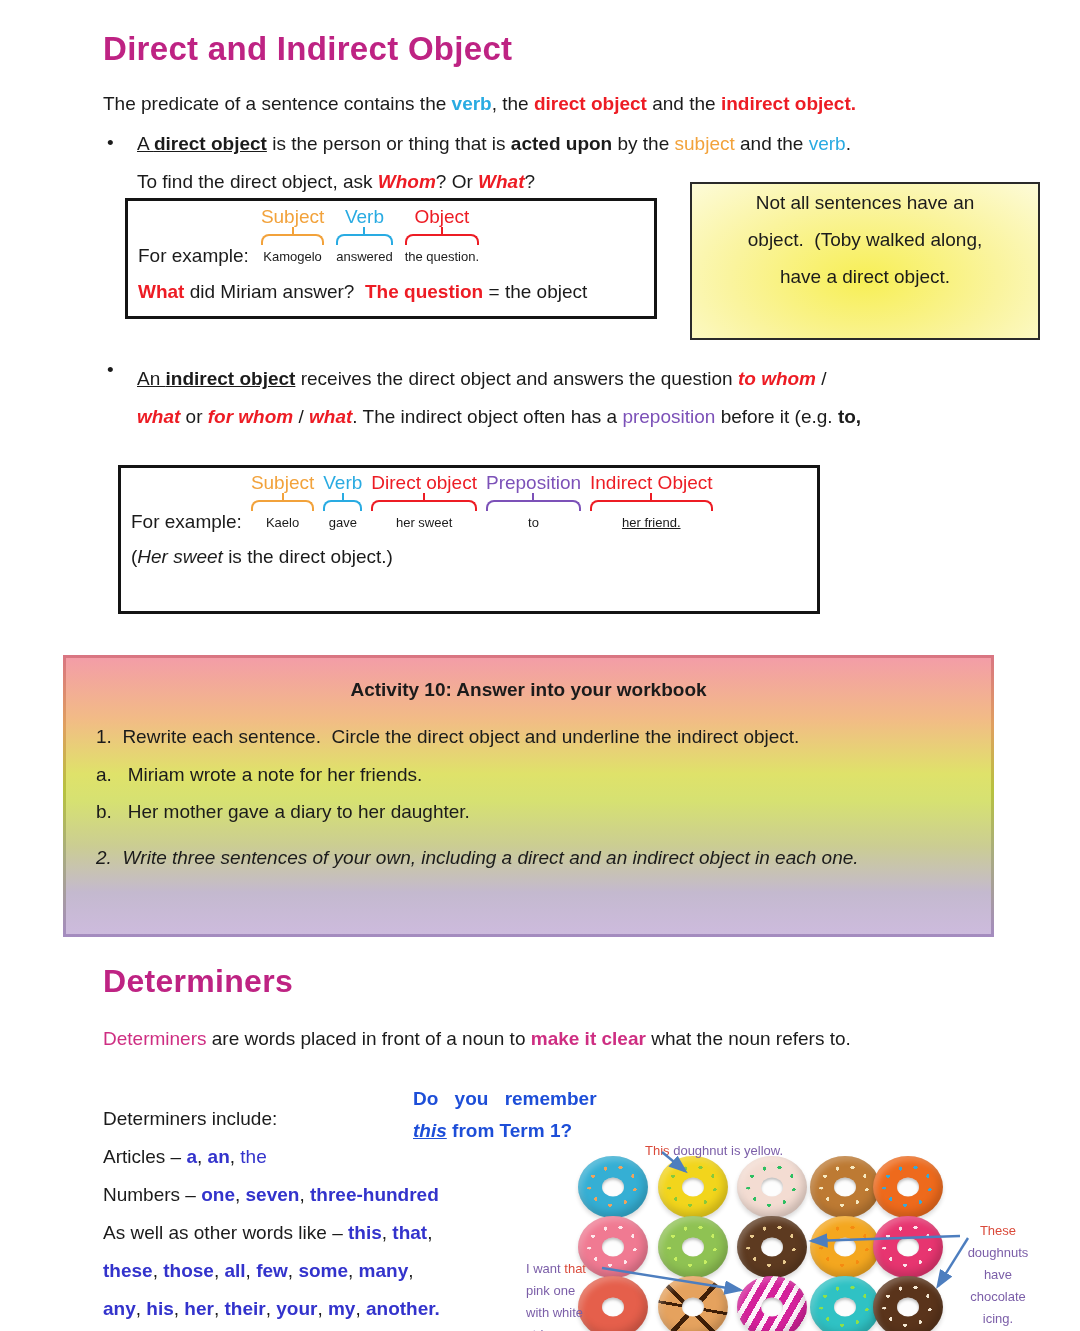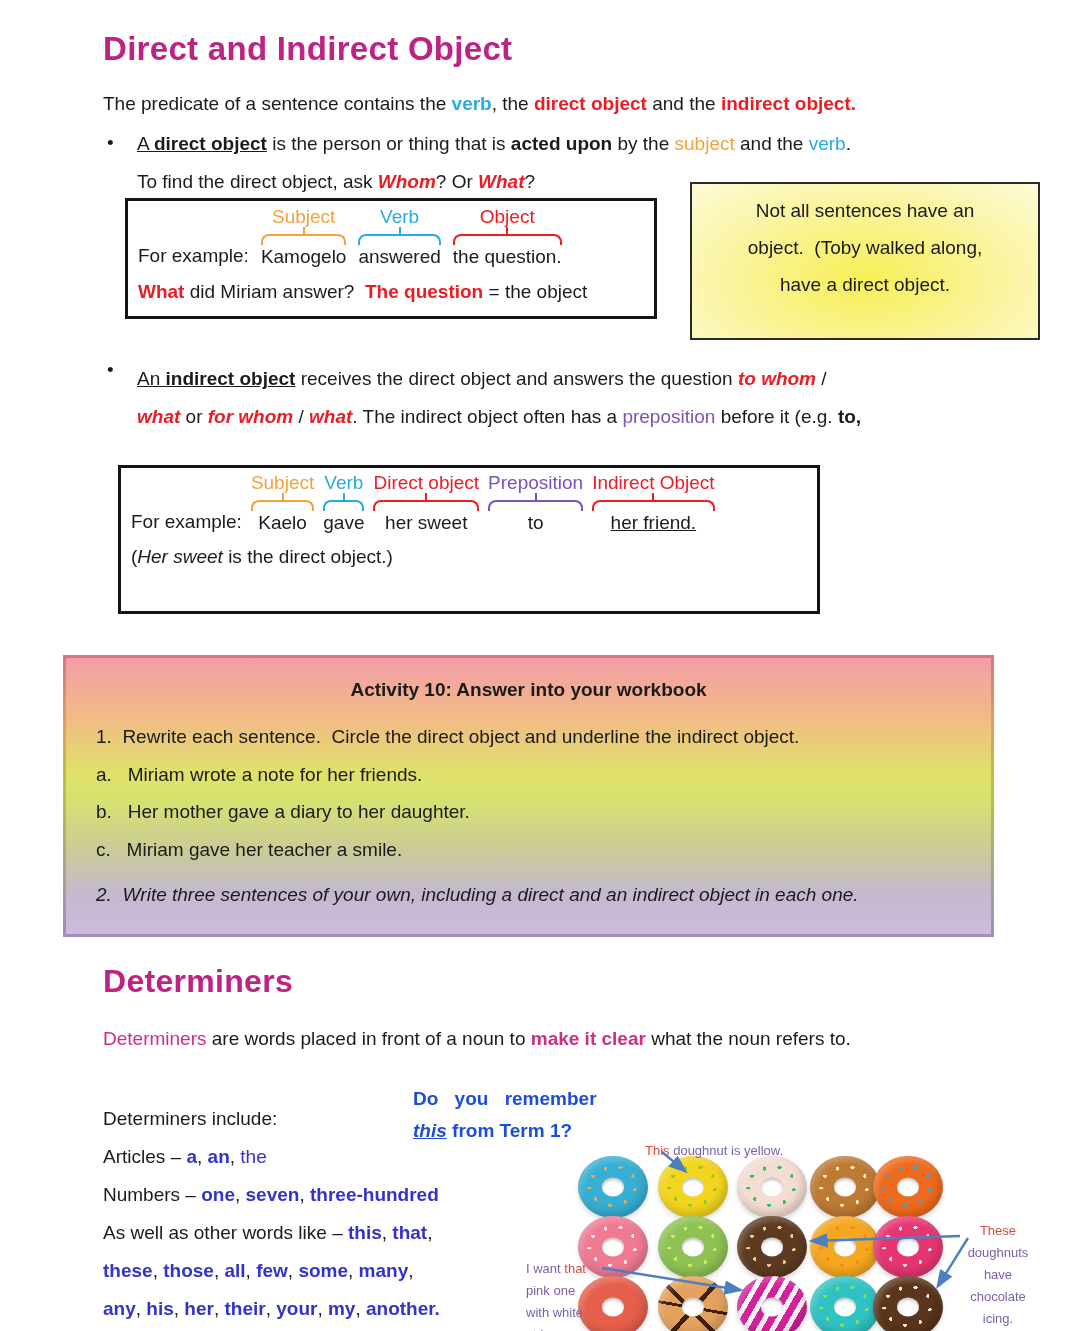--- a/index.html
+++ b/index.html
@@ -16,25 +16,25 @@
   h2{font-size:32px;letter-spacing:.3px}
   .line{line-height:38px;}
   
   .exbox{border:3px solid #141414;box-sizing:border-box;background:#fff;}
   .ex-row{display:flex;align-items:flex-end;gap:12px;}
   .ex-prefix{padding-bottom:1px;white-space:nowrap;}
   .grp{display:flex;flex-direction:column;align-items:center;}
   .grp .lbl{font-size:19px;line-height:21px;white-space:nowrap;}
   .grp .stem{width:2px;height:7px;}
   .grp .brk{align-self:stretch;height:9px;border:2px solid;border-bottom:none;border-radius:8px 8px 0 0;}
-  .grp .wrd{font-size:19px;line-height:23px;white-space:nowrap;}
+  .grp .wrd{font-size:13px;line-height:23px;white-space:nowrap;}
   
   .note{border:2px solid #2a2a2a;box-sizing:border-box;text-align:center;
         background:radial-gradient(ellipse at 50% 62%, #F7EF55 0%, #FAF49E 55%, #FDFBD8 100%);
-        line-height:37px;padding-top:8px;}
+        line-height:37px;}
   
   .activity-border{background:linear-gradient(180deg,#d97582 0%,#e0a05f 25%,#b7c23f 48%,#a9ad7e 70%,#a48bc0 100%);
         padding:3px;box-sizing:border-box;}
   .activity{width:100%;height:100%;box-sizing:border-box;padding:20px 30px;
         background:linear-gradient(180deg,#F39DA7 0%,#F2BB86 22%,#DFE26A 42%,#D6E172 52%,#CBCD92 68%,#C4B9CF 85%,#CDBBDD 100%);}
   .activity .line{line-height:37.5px;}
   
   #figure{position:absolute;left:540px;top:1140px;width:500px;height:200px;font-size:13px;line-height:22px;}
   .donut{position:absolute;width:70px;height:62px;border-radius:50%;
          box-shadow:inset -3px -5px 8px rgba(0,0,0,.18), inset 3px 4px 6px rgba(255,255,255,.25), 0 3px 4px rgba(0,0,0,.15);}
@@ -148,21 +148,20 @@
       </div>
     <div class="pre" style="margin-top:12px;"><span>(</span><span class="i">Her sweet</span><span> is the direct object.)</span></div>
   </div>
 
   <div class="abs activity-border" style="left:63px;top:655px;width:931px;height:282px;">
     <div class="activity">
       <div class="b" style="line-height:24px;margin-bottom:16px;text-align:center;">Activity 10: Answer into your workbook</div>
       <div class="line pre">1.  Rewrite each sentence.  Circle the direct object and underline the indirect object.</div>
       <div class="line pre">a.   Miriam wrote a note for her friends.</div>
       <div class="line pre">b.   Her mother gave a diary to her daughter.</div>
-      <div class="line pre">c.   Miriam gave her teacher a smile.</div>
       <div class="line pre" style="margin-top:8px;font-style:italic;">2.  Write three sentences of your own, including a direct and an indirect object in each one.</div>
     </div>
   </div>
 
   <h2 class="abs" style="left:103px;top:963px;">Determiners</h2>
 
   <div class="abs pre" style="left:103px;top:1028px;width:960px;"><span class="c-magenta">Determiners</span><span> are words placed in front of a noun to </span><span class="c-magenta b">make it clear</span><span> what the noun refers to.</span></div>
 
   <div class="abs" style="left:103px;top:1100px;width:420px;">
     <div class="line pre"><span>Determiners include:</span></div>

